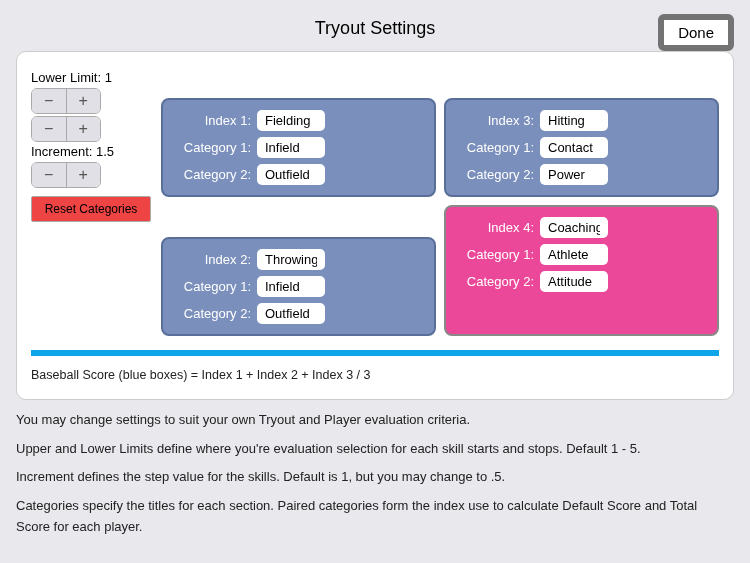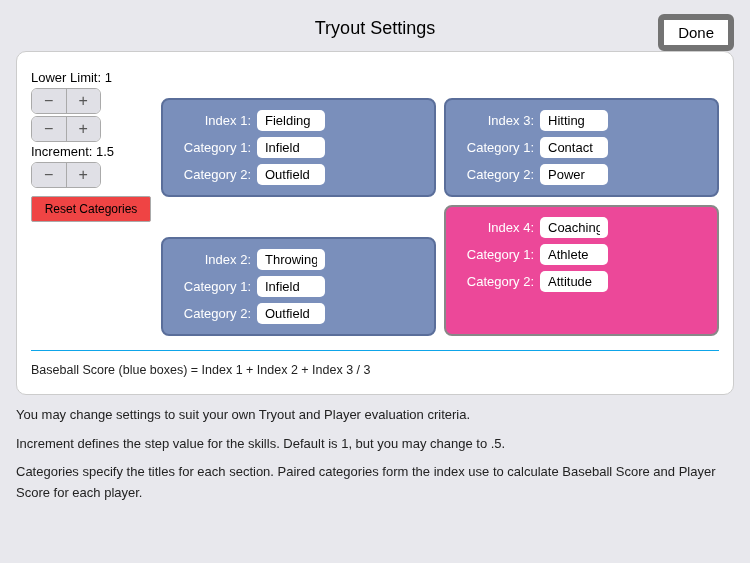--- a/index.html
+++ b/index.html
@@ -132,21 +132,21 @@
       font-size: 13px;
       width: 68px;
       color: #000;
     }
     
     .formula-row {
       display: flex;
       flex-direction: row;
       margin-top: 14px;
       gap: 20px;
-      border-top: 1px solid #0ea5e9;
+      border-top: 6px solid #0ea5e9;
       padding-top: 10px;
     }
     .formula-left, .formula-right {
       flex: 1;
       font-size: 12.5px;
       line-height: 1.5;
       color: #222;
     }
     
     .desc-section {
@@ -253,15 +253,16 @@
   </div>
 
   <div class="formula-row">
     <div class="formula-left">Baseball Score (blue boxes) =
 Index 1 + Index 2 + Index 3 / 3</div>
   </div>
 </div>
 
 <div class="desc-section" id="desc-section">
     <p>You may change settings to suit your own Tryout and Player evaluation criteria.</p>
+    <p>Upper and Lower Limits define where you're evaluation selection for each skill starts and stops. Default 1 - 5.</p>
     <p>Increment defines the step value for the skills. Default is 1, but you may change to .5.</p>
-    <p>Categories specify the titles for each section. Paired categories form the index use to calculate Baseball Score and Player Score for each player.</p>
+    <p>Categories specify the titles for each section. Paired categories form the index use to calculate Default Score and Total Score for each player.</p>
   </div>
 
 </body></html>

